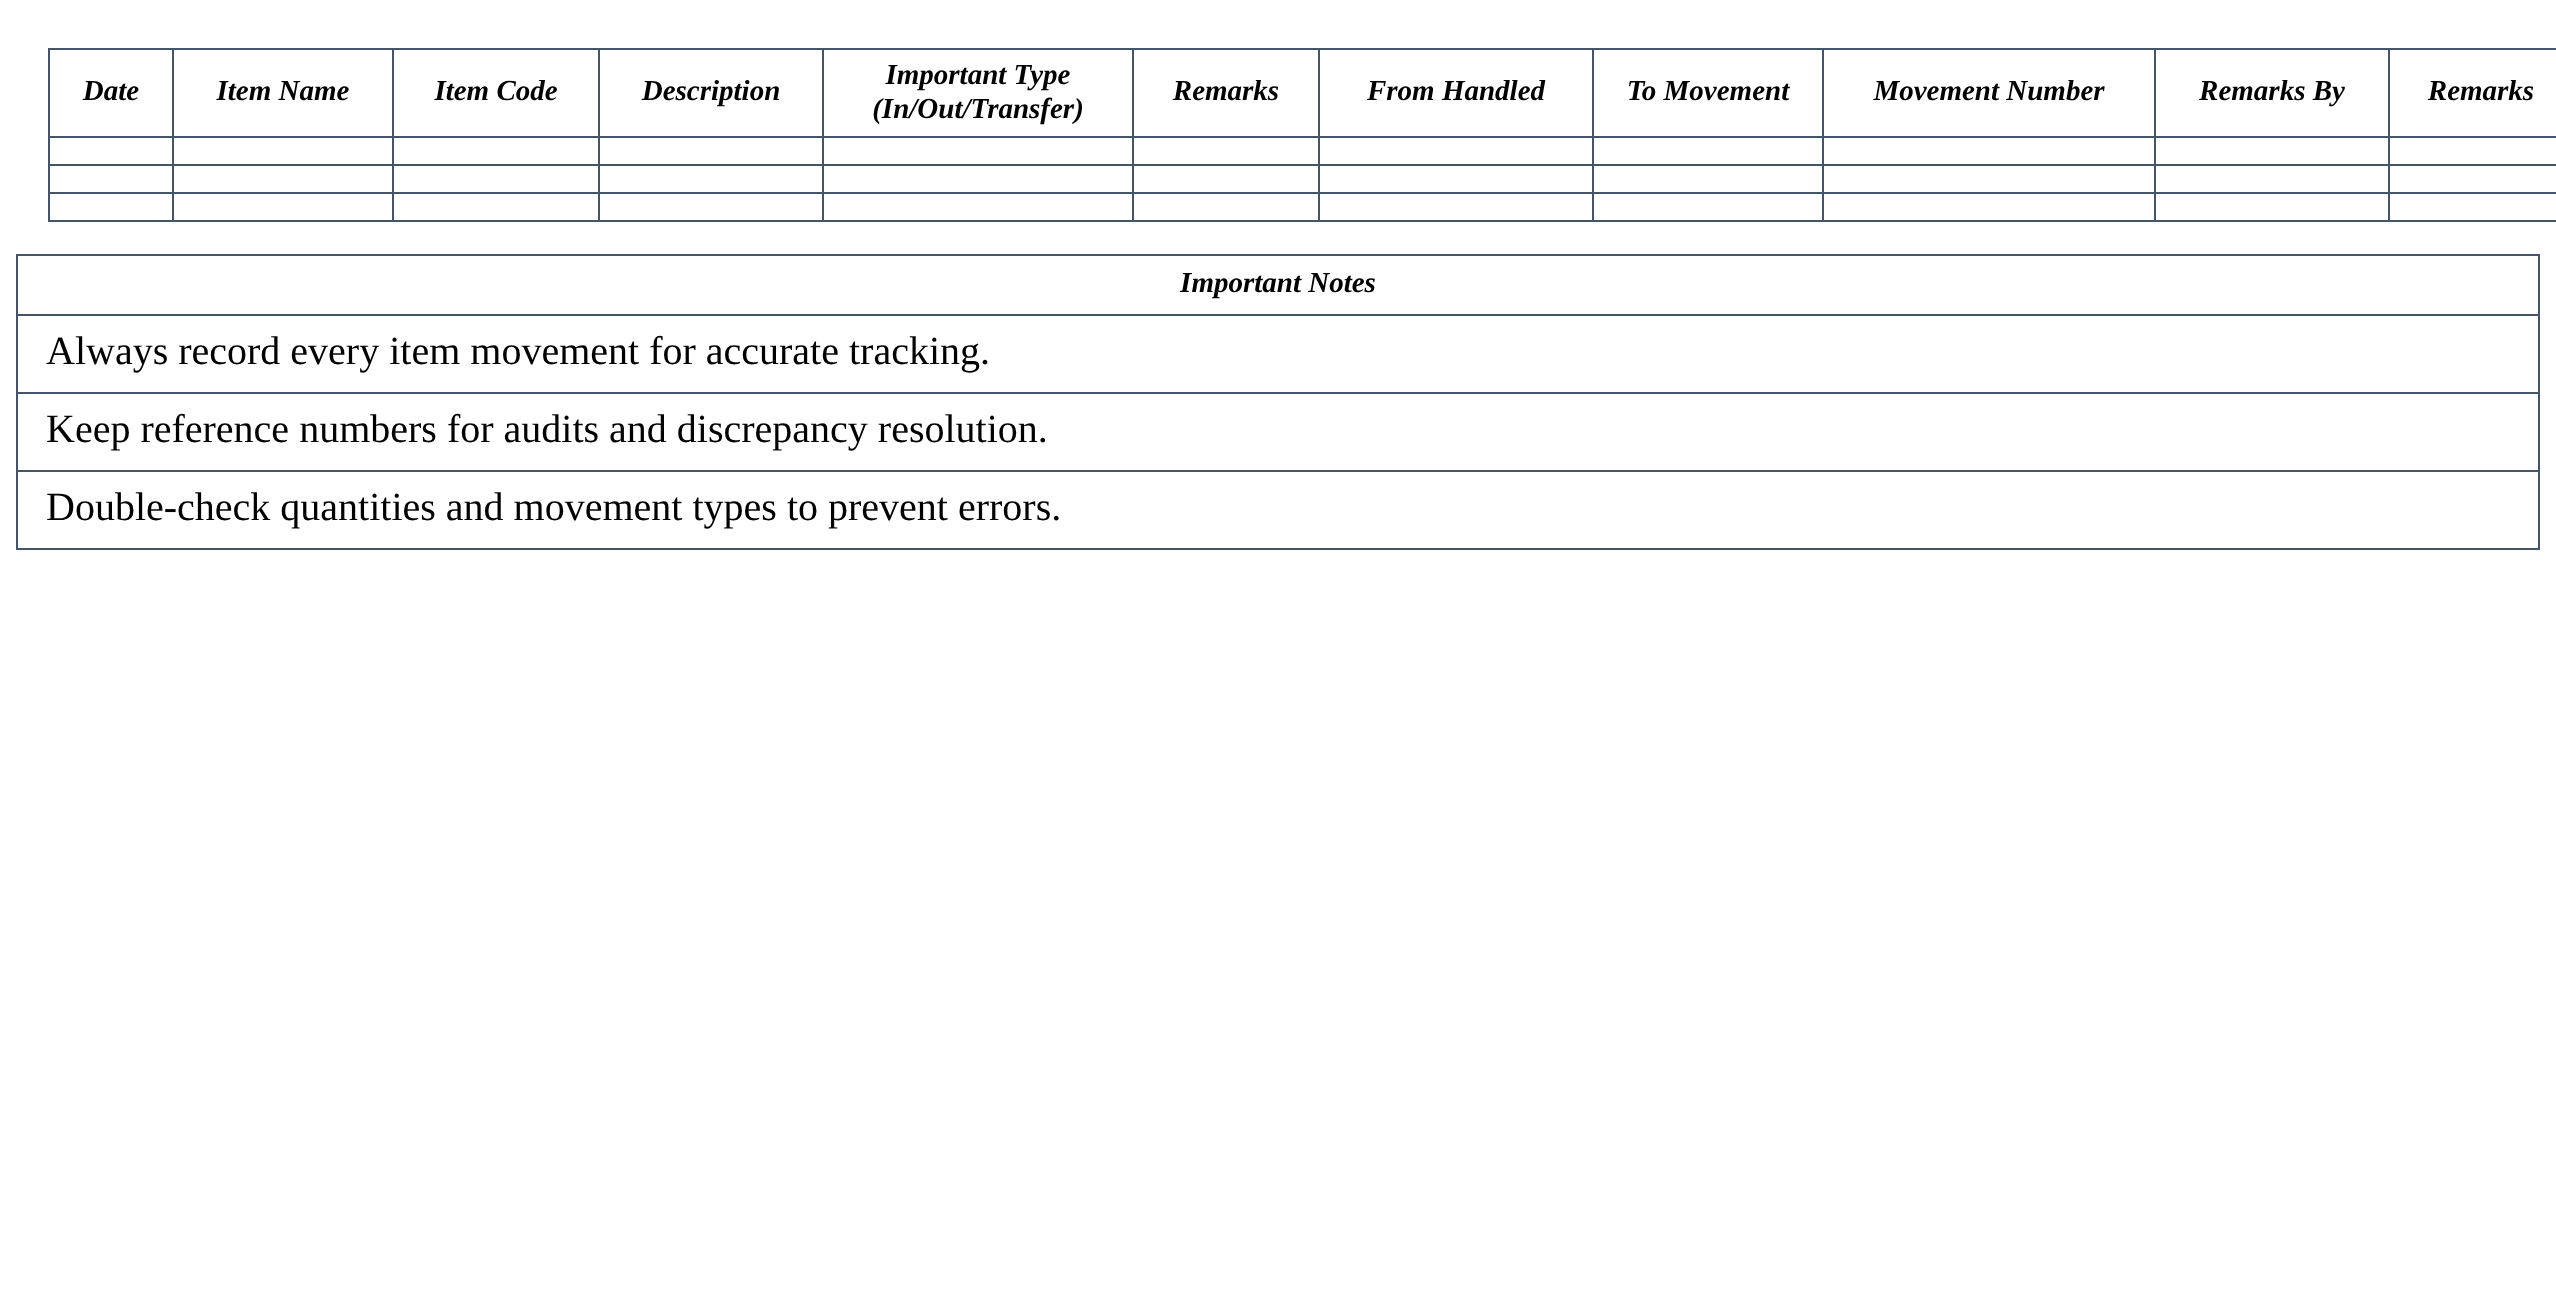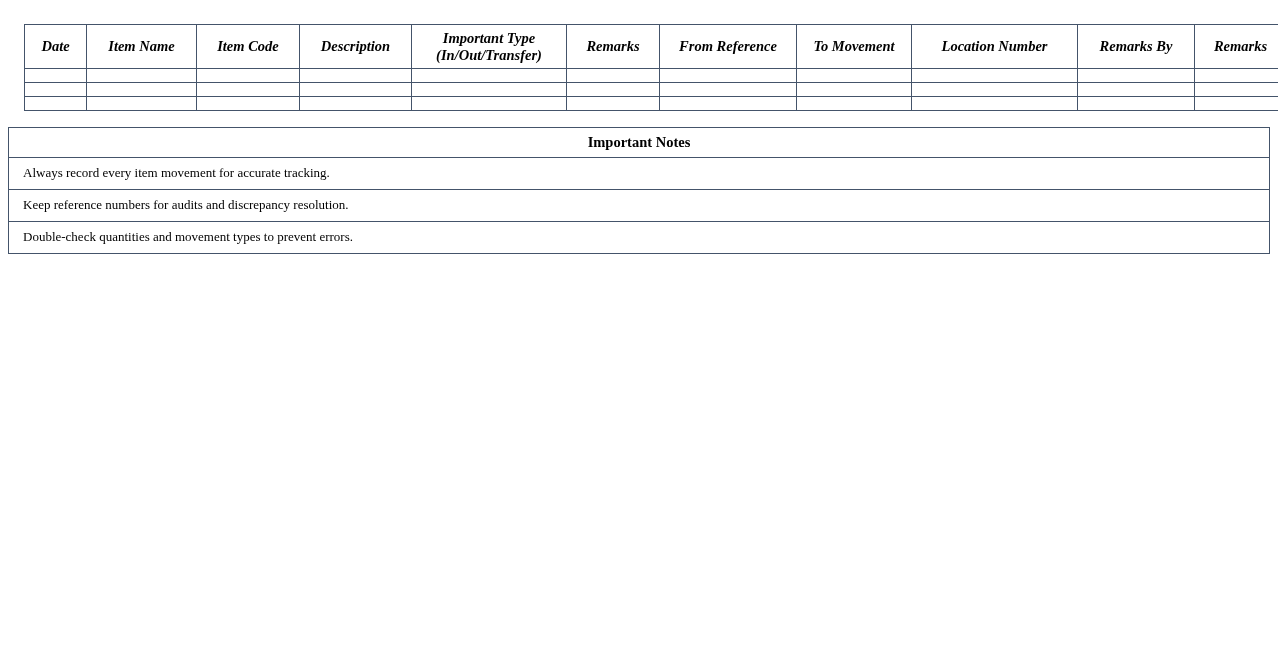--- a/index.html
+++ b/index.html
@@ -59,23 +59,24 @@
   .notes-table td {
     border: 1px solid #44546a;
   }
   .notes-table th {
     font-weight: bold;
     font-size: 14.5px;
     text-align: center;
     padding: 6px 4px;
     height: 25px;
     box-sizing: border-box;
+    font-style: italic;
   }
   .notes-table td {
-    font-size: 13px;
+    font-size: 20px;
     text-align: left;
     padding: 7px 10px 8px 14px;
     height: 26px;
     box-sizing: border-box;
   }
 </style>
 </head>
 <body>
 
 <div class="page">
@@ -109,27 +110,27 @@
           <span>Description</span>
         </th>
         <th>
           <span>Important Type</span>
           <span class="sub">(In/Out/Transfer)</span>
         </th>
         <th>
           <span>Remarks</span>
         </th>
         <th>
-          <span>From Reference</span>
+          <span>From Handled</span>
         </th>
         <th>
           <span>To Movement</span>
         </th>
         <th>
-          <span>Location Number</span>
+          <span>Movement Number</span>
         </th>
         <th>
           <span>Remarks By</span>
         </th>
         <th>
           <span>Remarks</span>
         </th>
       </tr>
     </thead>
     <tbody>

